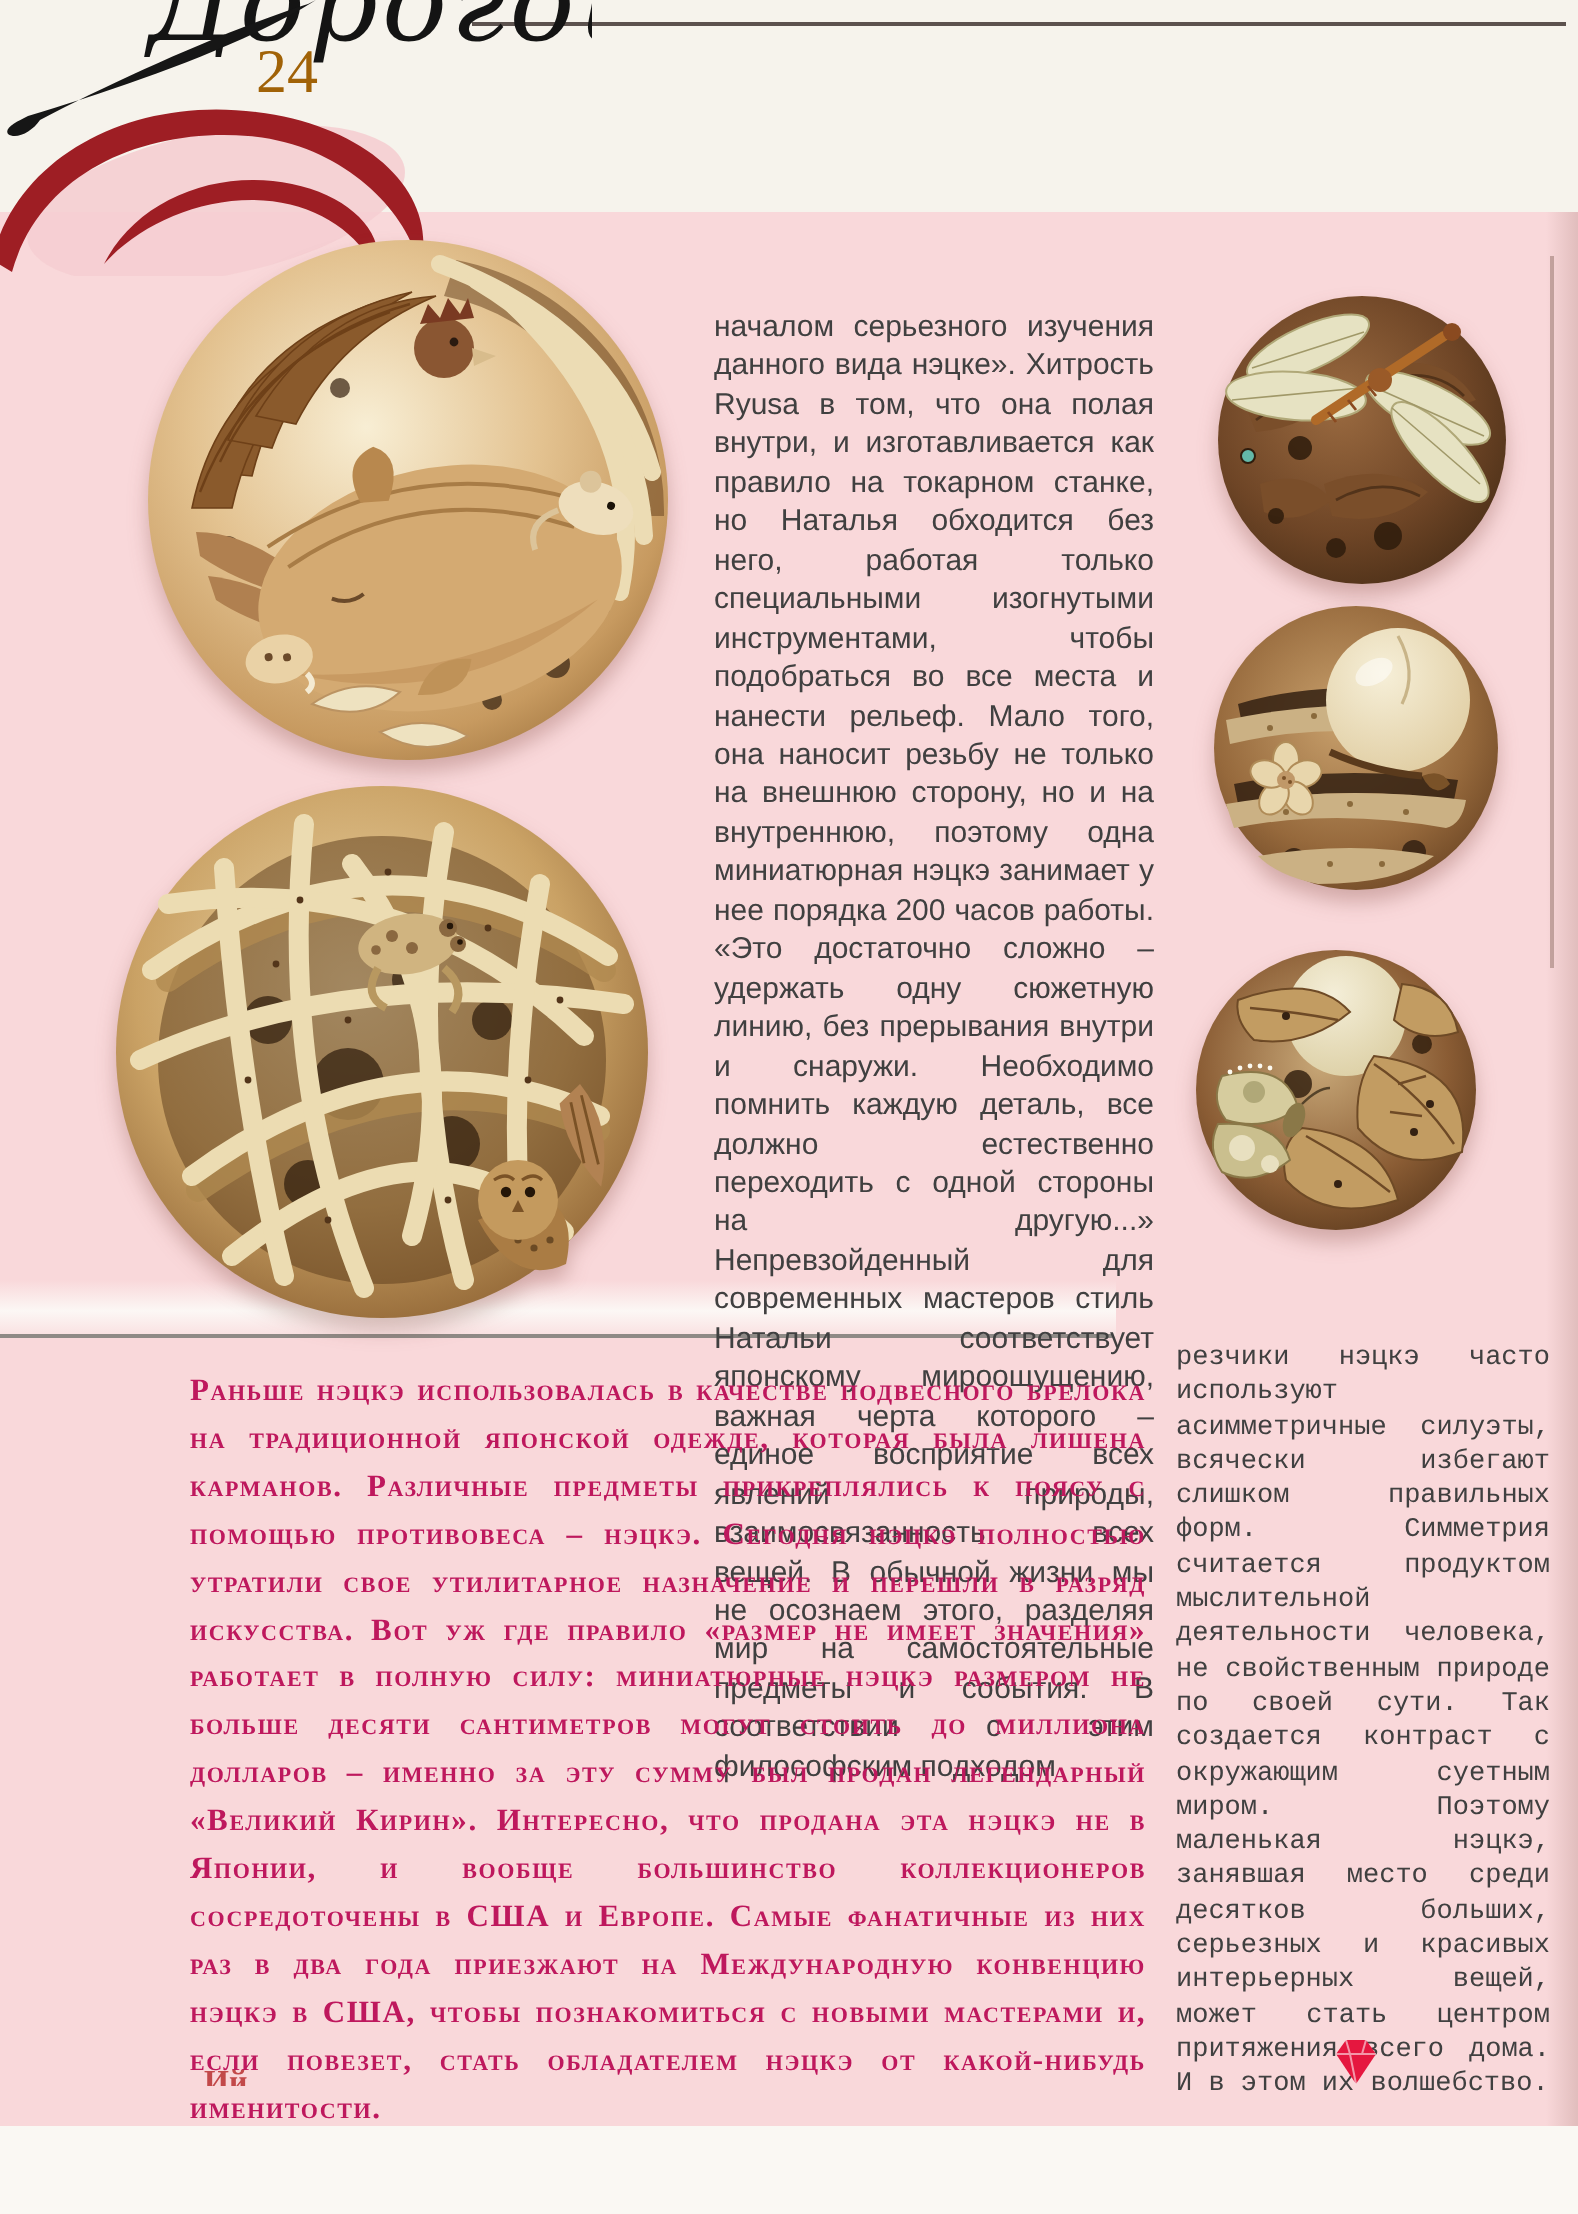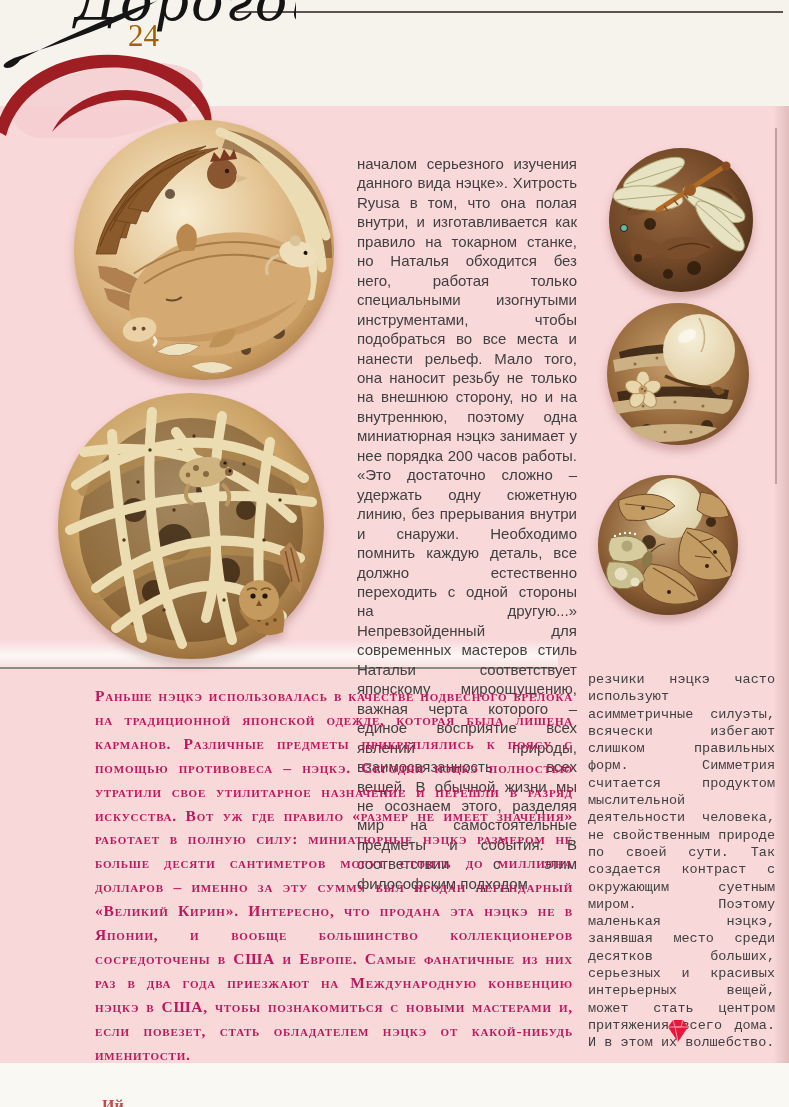--- a/index.html
+++ b/index.html
@@ -28,21 +28,21 @@
   #masthead-rule{left:236px;top:11px;width:547px;height:2px;background:#5c524e;}
   
   .bodycol{color:#404040;text-align:justify;}
   #col-main{left:357px;top:154px;width:220px;font-size:15px;line-height:19.45px;}
   #col-right{left:588px;top:671px;width:187px;font-size:13.5px;line-height:17.3px;font-family:Liberation Mono, monospace;}
   #pull-quote{left:95px;top:684px;width:478px;
     font-family:"Liberation Serif",serif;font-variant:small-caps;
     font-size:15.5px;line-height:23.9px;letter-spacing:0.8px;
     color:#be185d;text-align:justify;font-weight:bold;}
   
-  #bottom-frag-clip{left:102px;top:1097px;width:120px;height:10px;overflow:hidden;}
+  #bottom-frag-clip{left:102px;top:1033px;width:120px;height:10px;overflow:hidden;}
   #bottom-frag{font-size:16px;font-weight:bold;color:#c24949;font-family:"Liberation Serif",serif;}
   svg{display:block;}
   .ball{filter:drop-shadow(0 6px 5px rgba(120,60,50,0.30));}
 </style>
 </head>
 <body>
 
 <div id="page">
 
   <div class="abs" id="bg-pink"></div>

